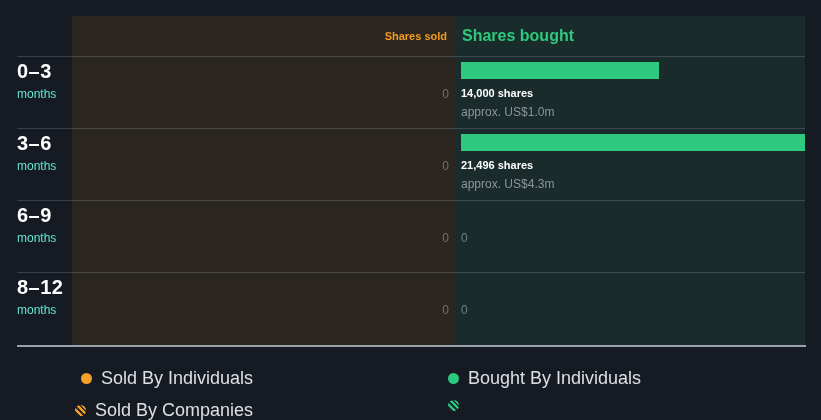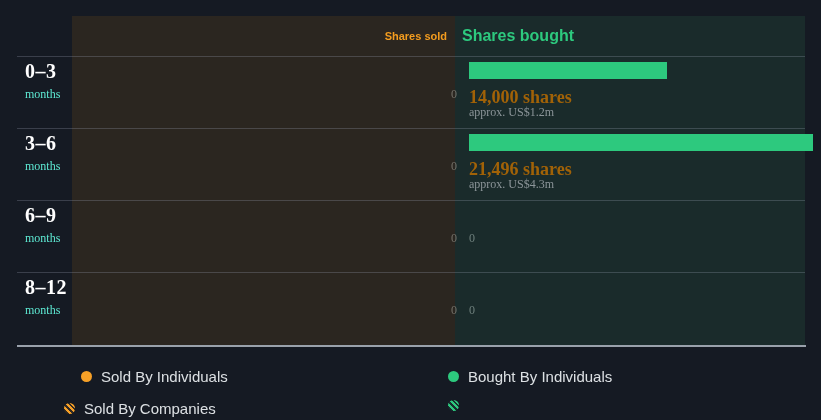--- a/index.html
+++ b/index.html
@@ -35,57 +35,57 @@
   .gridline {
     position: absolute; left: 17px; width: 788px; height: 1px;
     background: rgba(154,163,178,0.28);
   }
   .gl0 { top: 56px; } .gl1 { top: 128px; } .gl2 { top: 200px; } .gl3 { top: 272px; }
   .baseline {
     position: absolute; left: 17px; top: 345px; width: 789px; height: 2px;
     background: #99A1AB;
   }
   
-  .row { position: absolute; left: 8px; width: 751px; height: 72px; font-family: Liberation Serif, serif; }
+  .row { position: absolute; left: 0; width: 751px; height: 72px; }
   .r0 { top: 56px; } .r1 { top: 128px; } .r2 { top: 200px; } .r3 { top: 272px; height: 75px; }
   .row .range {
     position: absolute; left: 17px; top: 4px;
     font-size: 20px; font-weight: bold; color: #FFFFFF; letter-spacing: 0.5px;
   }
   .row .unit {
     position: absolute; left: 17px; top: 31px;
     font-size: 12px; color: #5eead4;
   }
   .row .sold-zero {
     position: absolute; left: 349px; width: 100px; top: 31px; text-align: right;
     font-size: 12px; color: #75726A;
   }
   .row .bar {
     position: absolute; left: 461px; top: 6px; height: 17px;
     background: #2DC97E;
   }
   .row .shares {
     position: absolute; left: 461px; top: 31px;
-    font-size: 18px; font-weight: bold; color: #a16207;
+    font-size: 11px; font-weight: bold; color: #ffffff;
   }
   .row .approx {
     position: absolute; left: 461px; top: 49px;
     font-size: 12px; color: #8C9599;
   }
   .row .bought-zero {
     position: absolute; left: 461px; top: 31px;
     font-size: 12px; color: #6F807D;
   }
   
   .legend-item {
     position: absolute; display: flex; align-items: center; gap: 9px;
-    font-size: 15px; color: #DCE0E3;
+    font-size: 18px; color: #DCE0E3;
   }
   .li0 { left: 81px;  top: 368px; }
-  .li1 { left: 64px;  top: 400px; text-align: center; }
+  .li1 { left: 75px;  top: 400px; text-align: center; }
   .li2 { left: 448px; top: 368px; }
   .li3 { left: 448px; top: 400px; }
   .dot { width: 11px; height: 11px; border-radius: 50%; flex: 0 0 auto; }
   .dot.solid-orange  { background: #F6A027; }
   .dot.hatched-orange {
     background: repeating-linear-gradient(45deg, #F6A027 0 2px, rgba(246,160,39,0.12) 2px 4px);
   }
   .dot.solid-green   { background: #2DC97E; }
   .dot.hatched-green {
     background: repeating-linear-gradient(45deg, #2DC97E 0 2px, rgba(45,201,126,0.12) 2px 4px);
@@ -107,21 +107,21 @@
   <div class="gridline gl2"></div>
   <div class="gridline gl3"></div>
   <div class="baseline"></div>
 
   <div class="row r0">
     <div class="range">0–3</div>
     <div class="unit">months</div>
     <div class="sold-zero">0</div>
     <div class="bar" style="width:198px"></div>
     <div class="shares">14,000 shares</div>
-    <div class="approx">approx. US$1.2m</div>
+    <div class="approx">approx. US$1.0m</div>
   </div>
 
   <div class="row r1">
     <div class="range">3–6</div>
     <div class="unit">months</div>
     <div class="sold-zero">0</div>
     <div class="bar" style="width:344px"></div>
     <div class="shares">21,496 shares</div>
     <div class="approx">approx. US$4.3m</div>
   </div>

